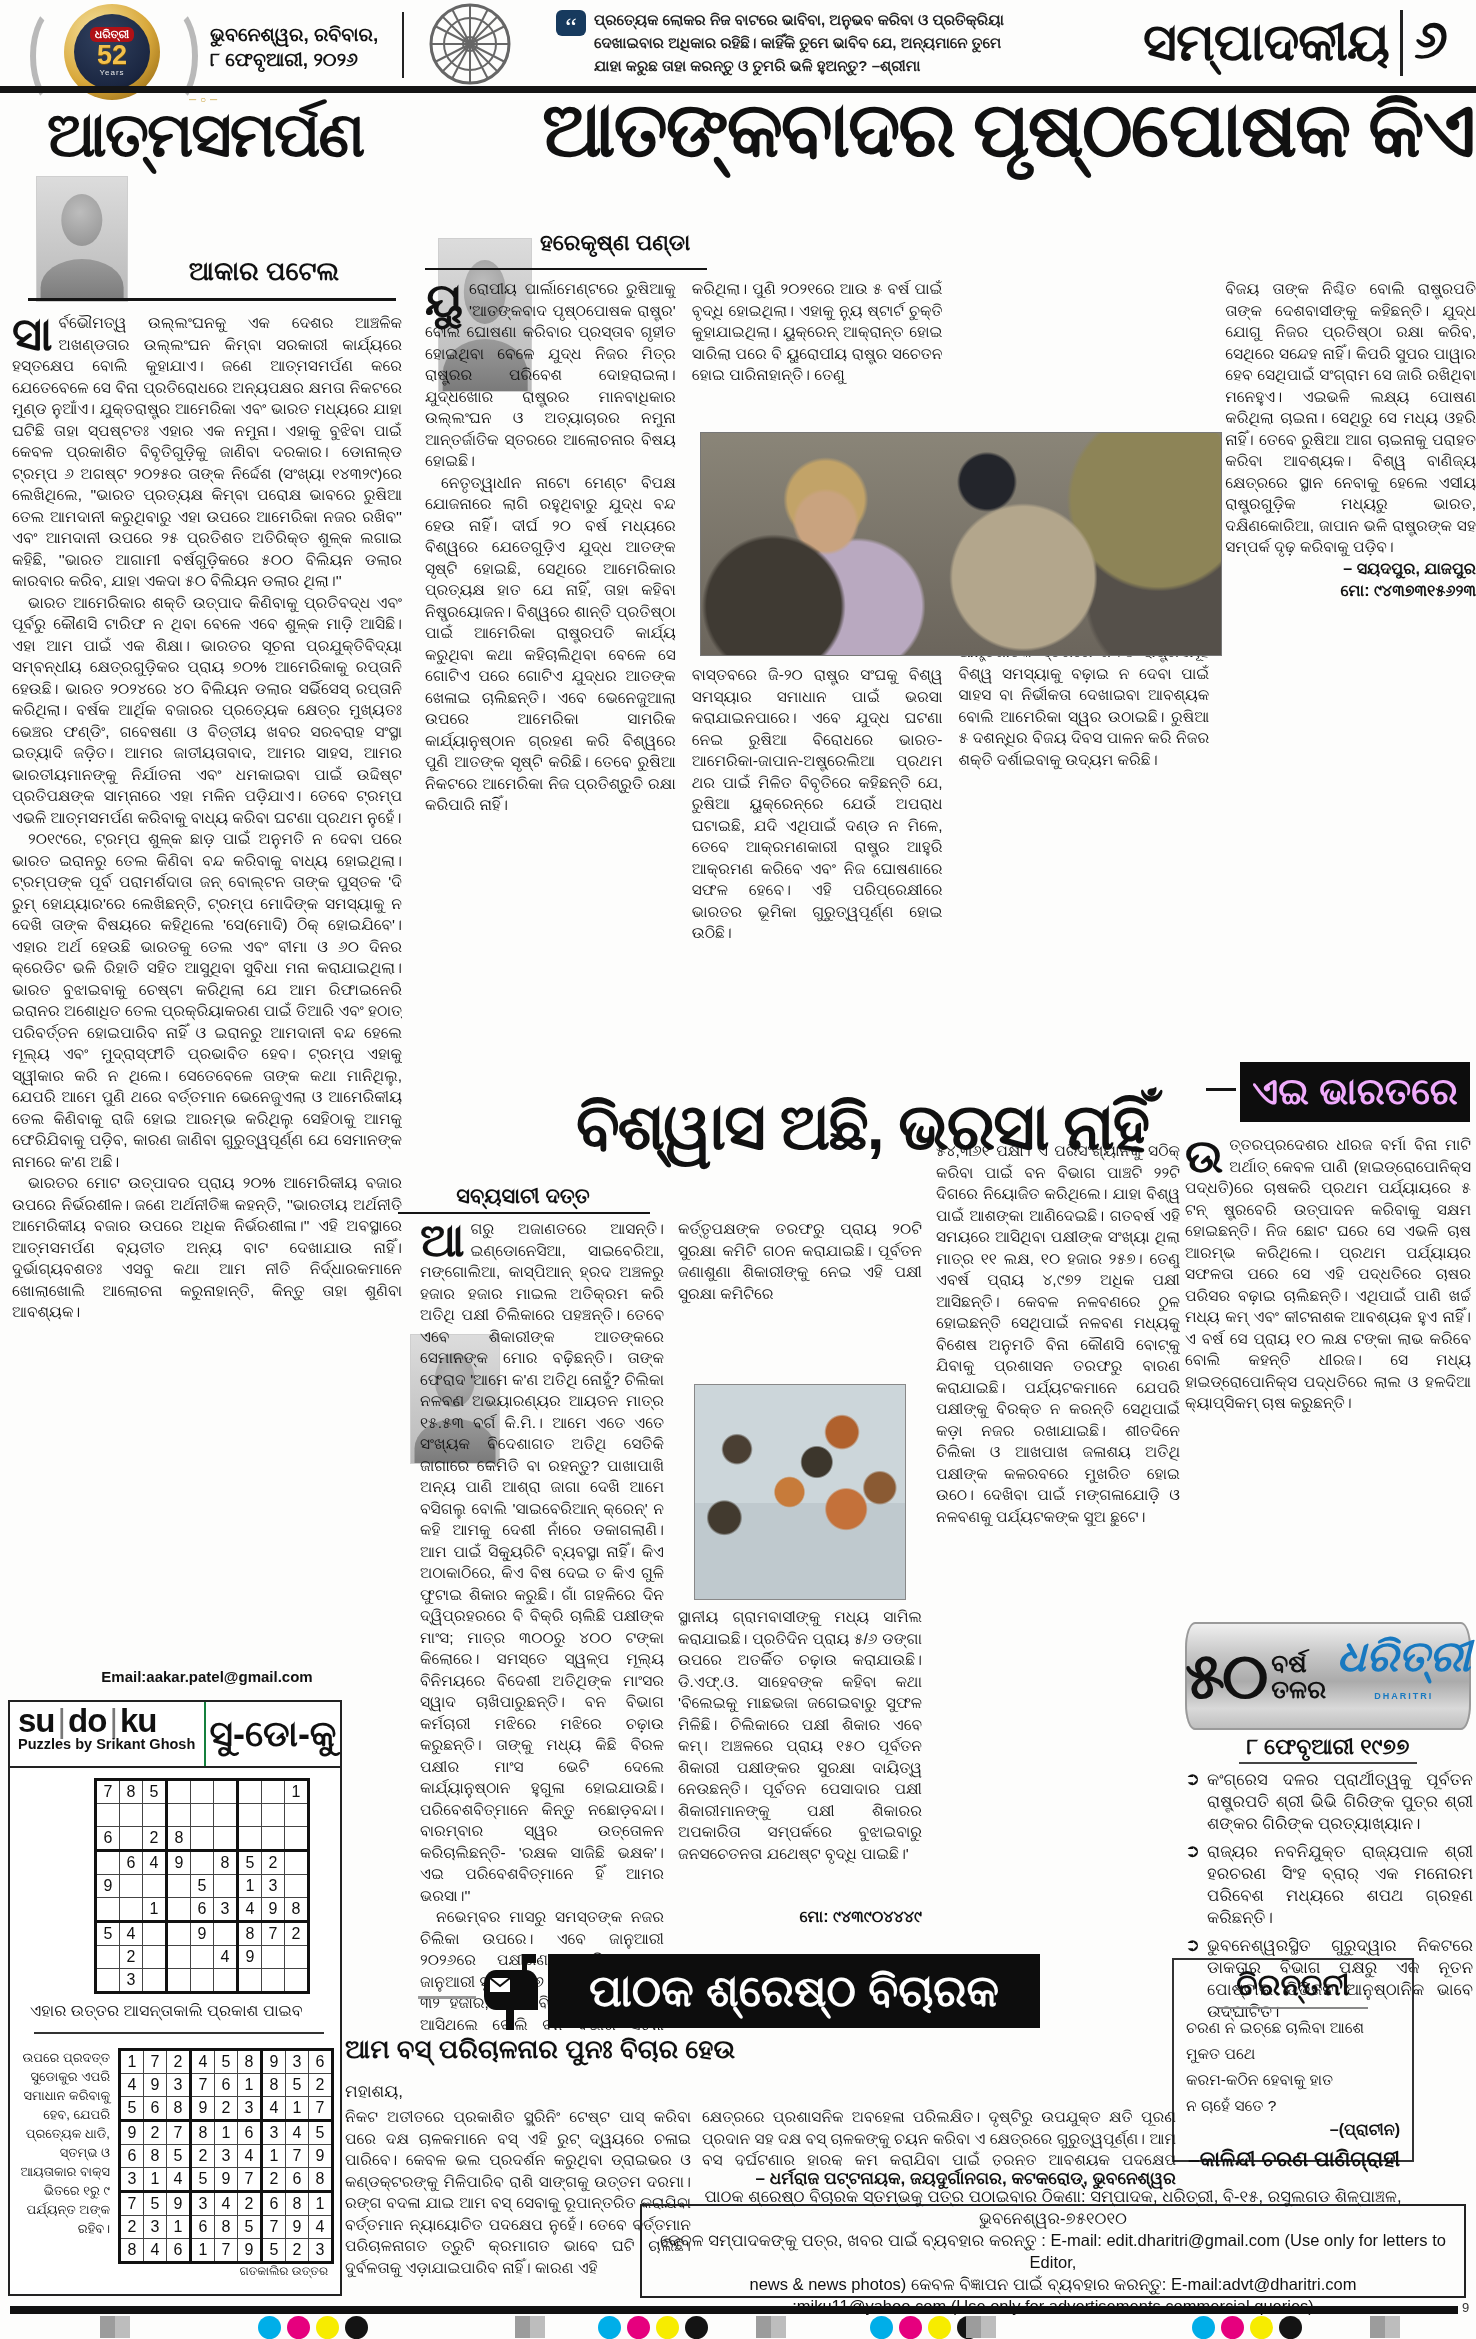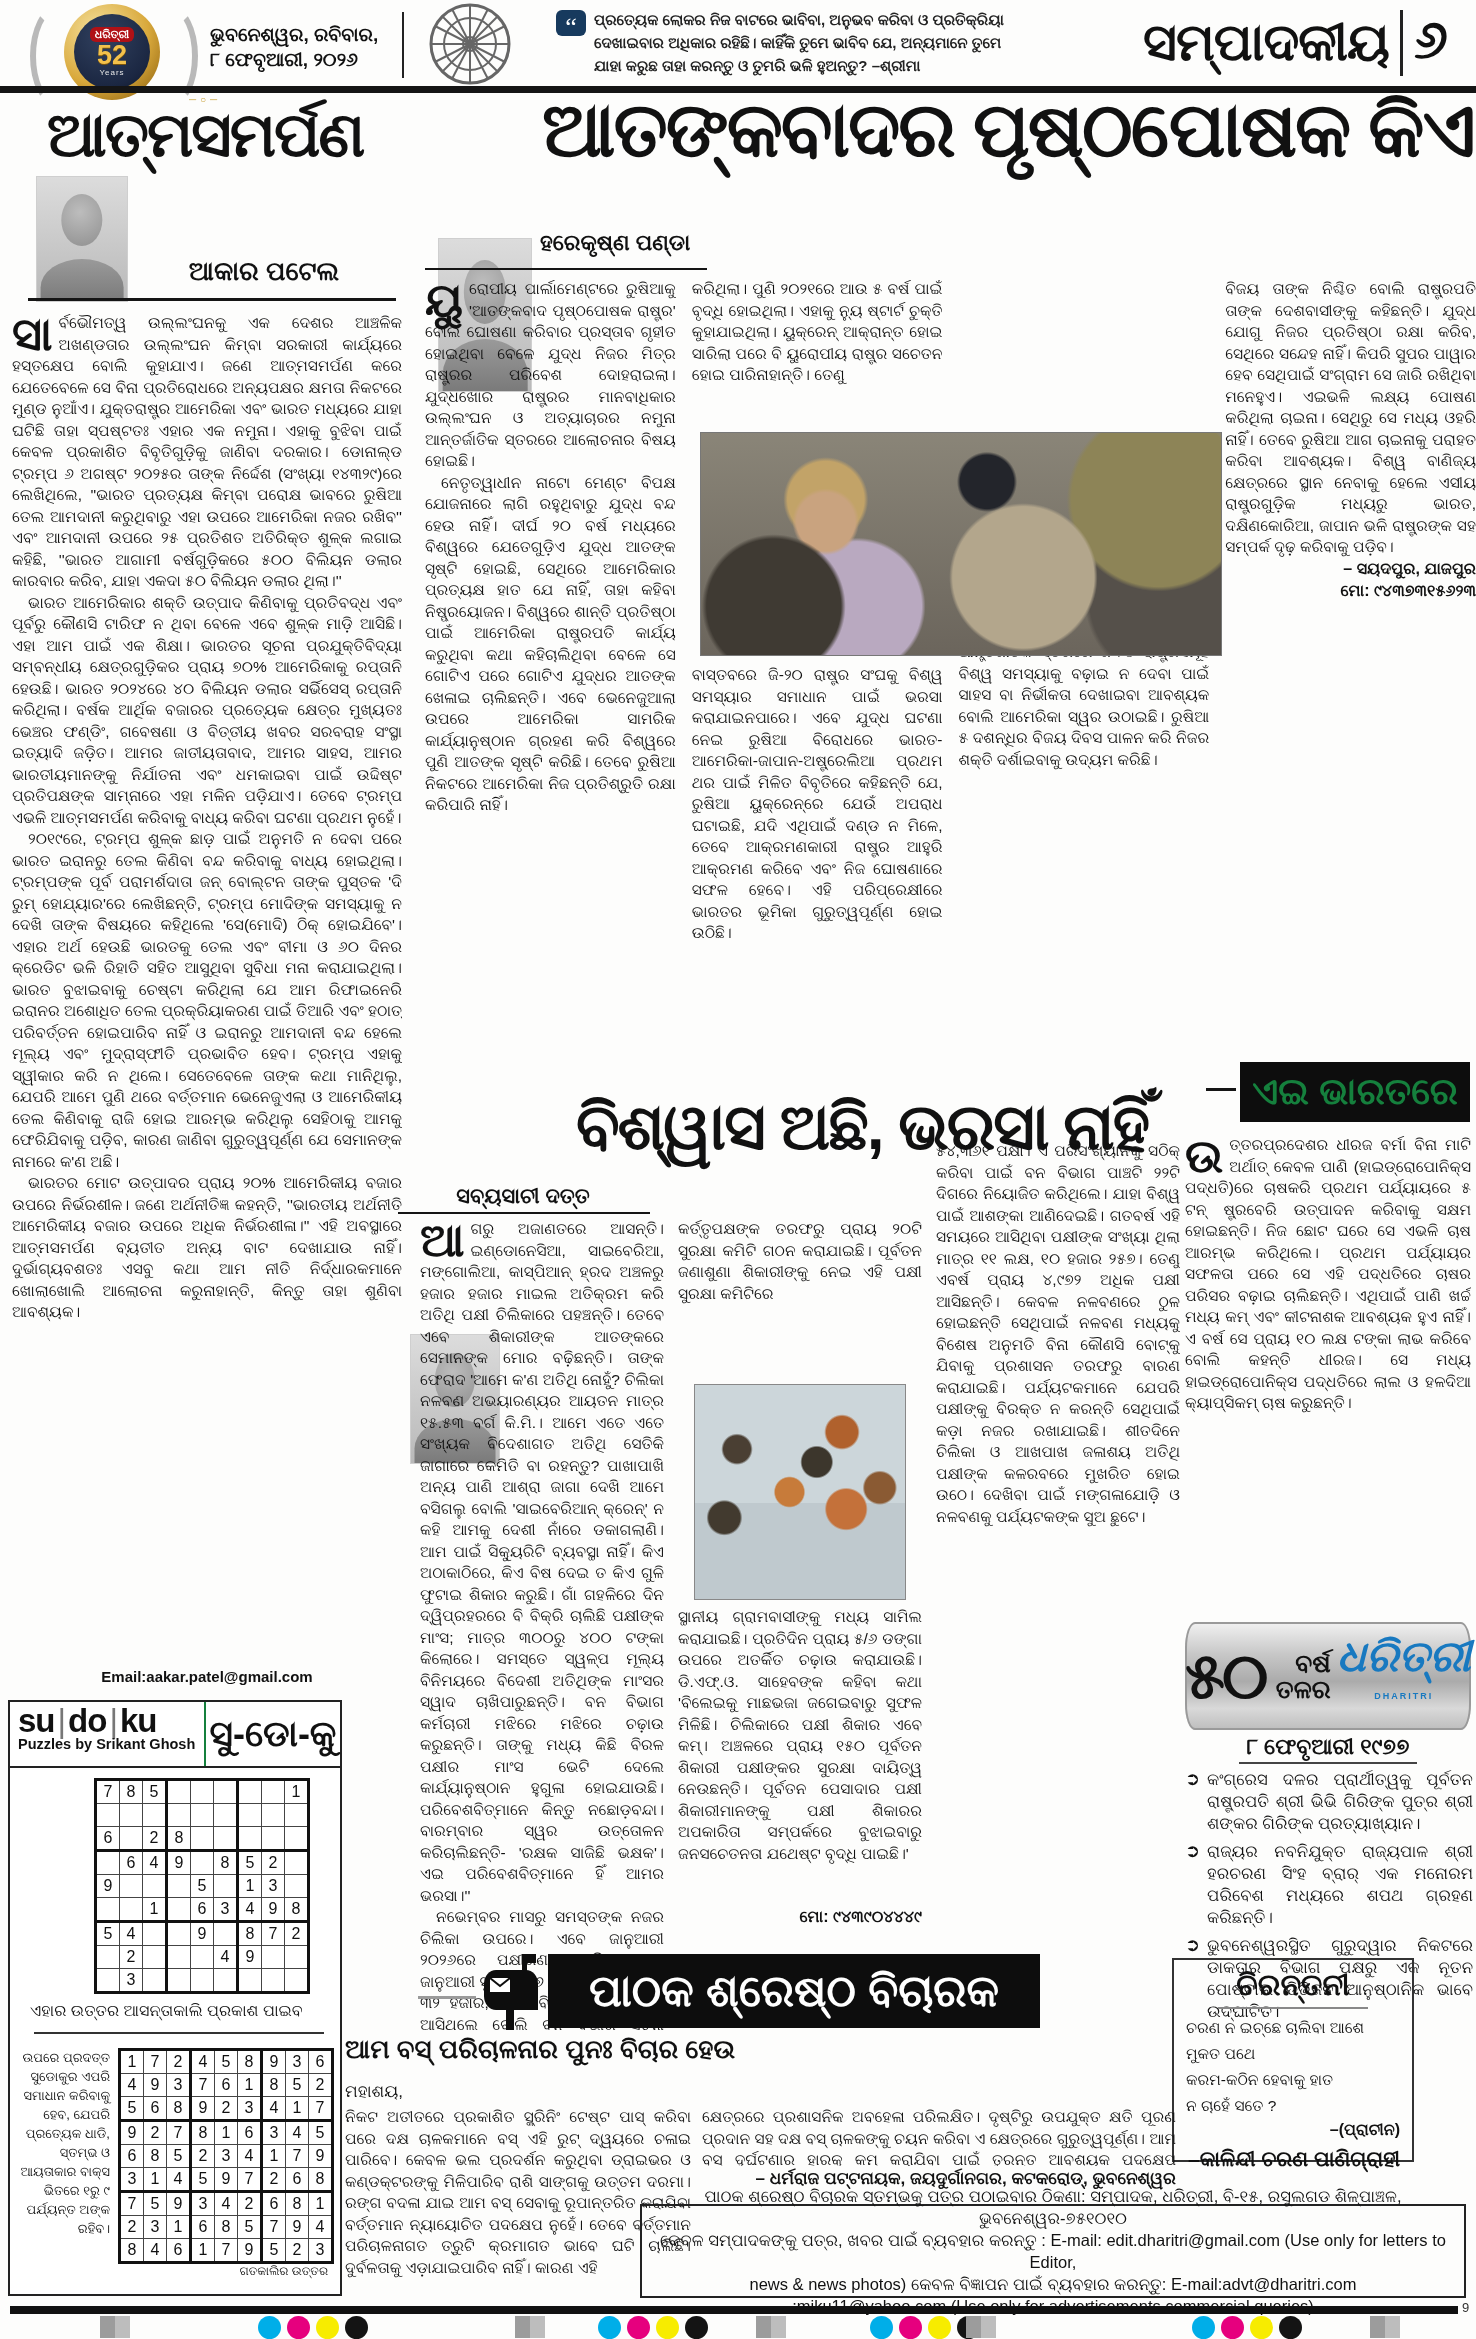--- a/index.html
+++ b/index.html
@@ -83,28 +83,28 @@
        radial-gradient(circle at 20% 30%, #4a3f33 0 6%, transparent 7%),
        radial-gradient(circle at 14% 62%, #423a2f 0 7%, transparent 8%),
        radial-gradient(circle at 45% 50%, #c77b3a 0 9%, transparent 10%),
        radial-gradient(circle at 58% 36%, #3c362c 0 8%, transparent 9%),
        radial-gradient(circle at 70% 22%, #b0612d 0 7%, transparent 8%),
        radial-gradient(circle at 72% 58%, #c4713a 0 10%, transparent 11%),
        radial-gradient(circle at 88% 48%, #8a5a33 0 7%, transparent 8%),
        linear-gradient(#ccd6da 0 55%, #bfc9ce 55% 100%);}
   
   .eib-dash{left:1206px;top:1088px;width:30px;height:3px;background:#151515;}
-  .eib-banner{left:1240px;top:1062px;width:230px;height:60px;background:#0d0d0d;color:#15803d;
+  .eib-banner{left:1240px;top:1062px;width:230px;height:60px;background:#0d0d0d;color:#f0abfc;
       display:flex;align-items:center;justify-content:center;font-size:37px;font-weight:bold;}
   .eib-body{left:1185px;top:1134px;width:286px;height:482px;overflow:hidden;}
   .fifty{left:1185px;top:1622px;width:286px;height:108px;border-radius:10px/26px;
       background:linear-gradient(180deg,#f2f2f2,#c7c7c7 30%,#ababab 55%,#d9d9d9 80%,#bdbdbd);
       box-shadow:inset 0 0 0 2px #9a9a9a;display:flex;align-items:center;justify-content:center;gap:6px;}
   .fifty .n50{font-size:64px;font-weight:bold;letter-spacing:-3px;}
-  .fifty .bt{font-size:25px;font-weight:bold;line-height:26px;text-align:right;}
+  .fifty .bt{font-size:25px;font-weight:bold;line-height:26px;}
   .fifty .dh{color:#1879c0;font-size:43px;font-weight:bold;font-style:italic;line-height:40px;text-align:center;}
   .fifty .dh small{display:block;font-size:9px;letter-spacing:2px;font-style:normal;color:#1879c0;}
   .fifty-date{left:1185px;top:1734px;width:286px;text-align:center;font-size:22px;font-weight:bold;}
   .fifty-date span{border-bottom:2px solid #444;padding:0 8px 3px;}
   .fifty-items{left:1185px;top:1768px;width:288px;font-size:16.5px;line-height:22px;}
   .b-item{display:flex;gap:7px;margin-bottom:6px;text-align:justify;}
   .b-item .bullet{font-size:18px;line-height:22px;font-weight:bold;}
   .chir{left:1172px;top:1958px;width:242px;height:204px;border:2px solid #333;padding:8px 12px;box-sizing:border-box;}
   .chir-title{text-align:center;font-size:30px;font-weight:bold;border-bottom:2px solid #888;width:150px;margin:0 auto 8px;padding-bottom:4px;}
   .chir-poem{font-size:15.5px;line-height:22px;}

